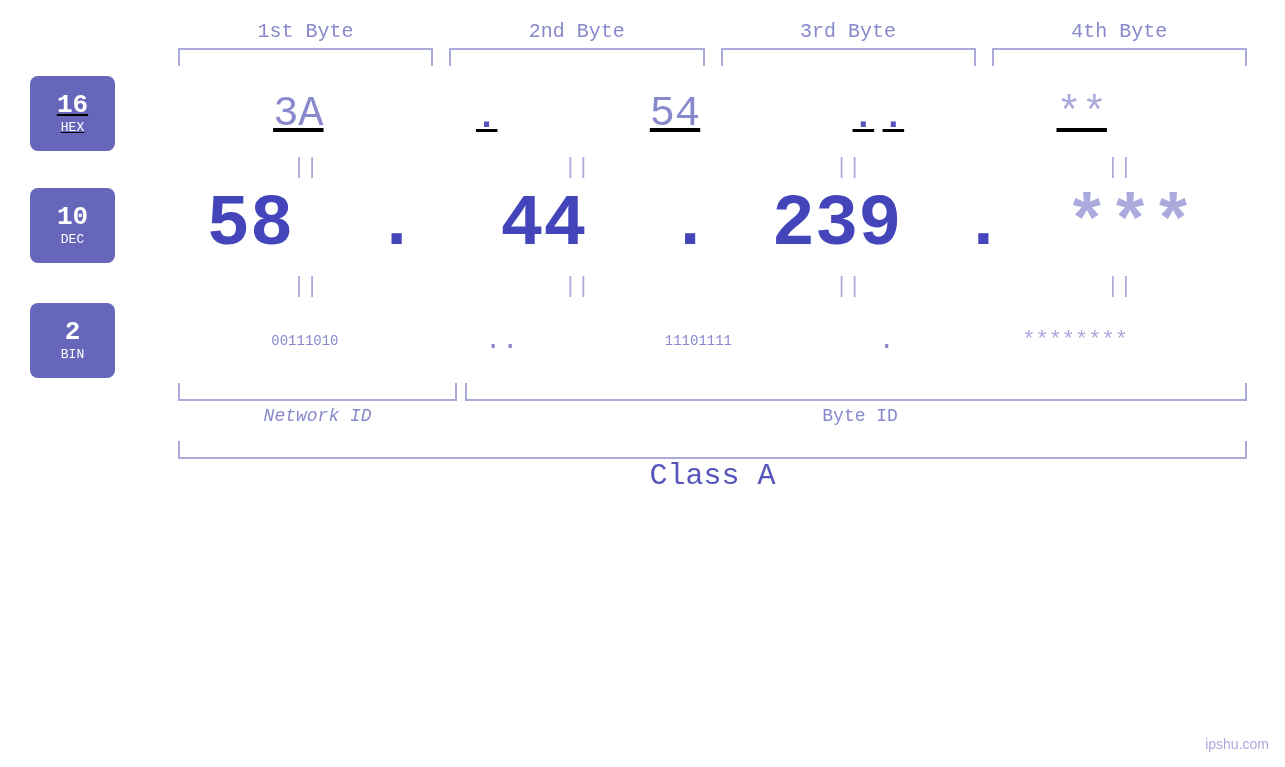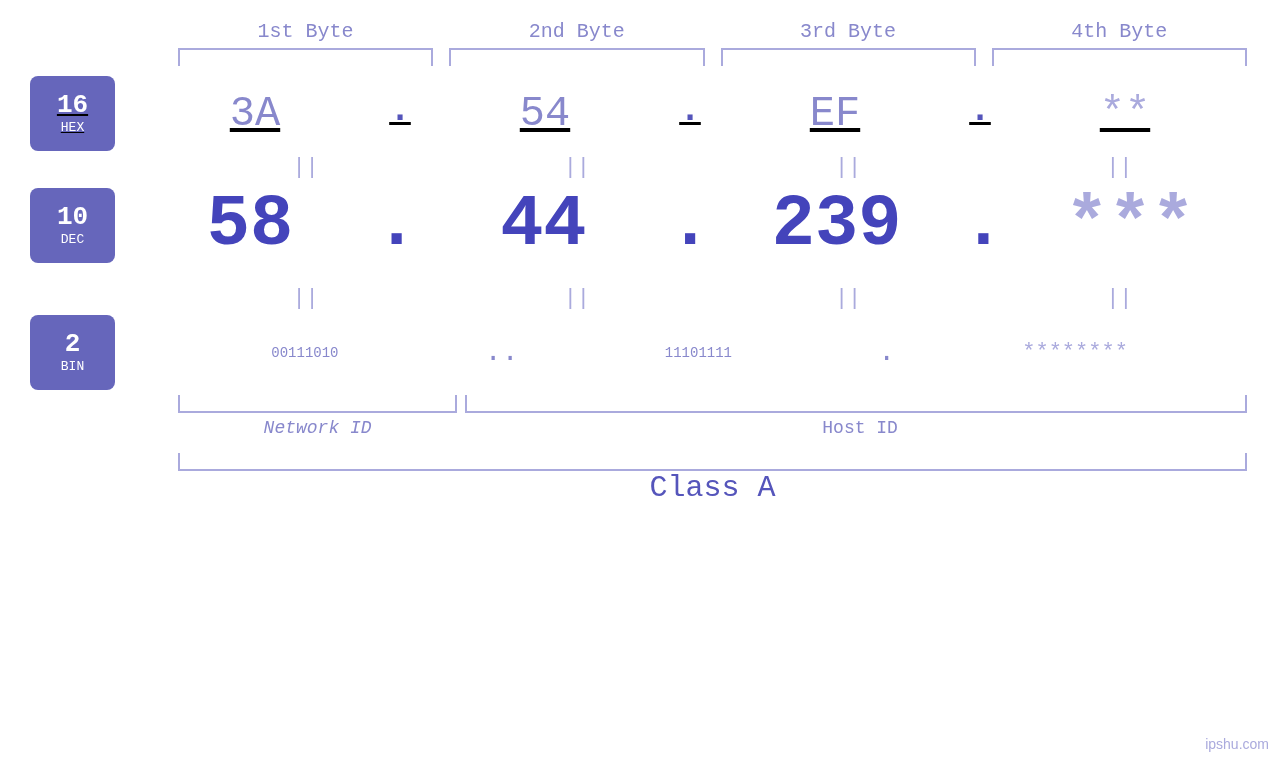--- a/index.html
+++ b/index.html
@@ -83,21 +83,21 @@
     .data-row {
       display: flex;
       align-items: center;
       margin-bottom: 0;
       text-decoration: underline;
     }
 
     .data-cells {
       display: flex;
       flex: 1;
-      align-items: flex-start;
+      align-items: flex-end;
     }
 
     .cell {
       flex: 1;
       text-align: center;
       display: flex;
       align-items: center;
       justify-content: center;
     }
 
@@ -257,21 +257,21 @@
       bottom: 15px;
       right: 16px;
       color: #aaaadd;
       font-size: 14px;
       font-family: Arial, sans-serif;
     }
 
     .dec-row {
       display: flex;
       align-items: center;
-      margin-bottom: 16px;
+      margin-bottom: 4px;
     }
 
     .dec-cells {
       display: flex;
       flex: 1;
       align-items: center;
     }
 
     .dec-cell {
       flex: 1;
@@ -326,23 +326,20 @@
     </div>
     <div class="data-cells">
       <div class="cell">
         <span class="hex-value">3A</span>
       </div>
       <span class="dot">.</span>
       <div class="cell">
         <span class="hex-value">54</span>
       </div>
       <span class="dot">.</span>
-      <div class="cell">
-        <span class="hex-value">EF</span>
-      </div>
       <span class="dot">.</span>
       <div class="cell">
         <span class="hex-masked">**</span>
       </div>
     </div>
   </div>
 
   <div class="equals-row">
     <div class="equals-cell">||</div>
     <div class="equals-cell">||</div>
@@ -402,21 +399,21 @@
     </div>
   </div>
 
   <div class="bottom-brackets">
     <div class="network-bracket"></div>
     <div class="host-bracket"></div>
   </div>
 
   <div class="labels-row">
     <div class="network-label">Network ID</div>
-    <div class="host-label">Host ID</div>
+    <div class="host-label">Byte ID</div>
   </div>
 
   <div class="class-bracket-row">
     <div class="class-outer-bracket"></div>
     <div class="class-label">Class A</div>
   </div>
 
   <div class="watermark">ipshu.com</div>
 
 </div>

